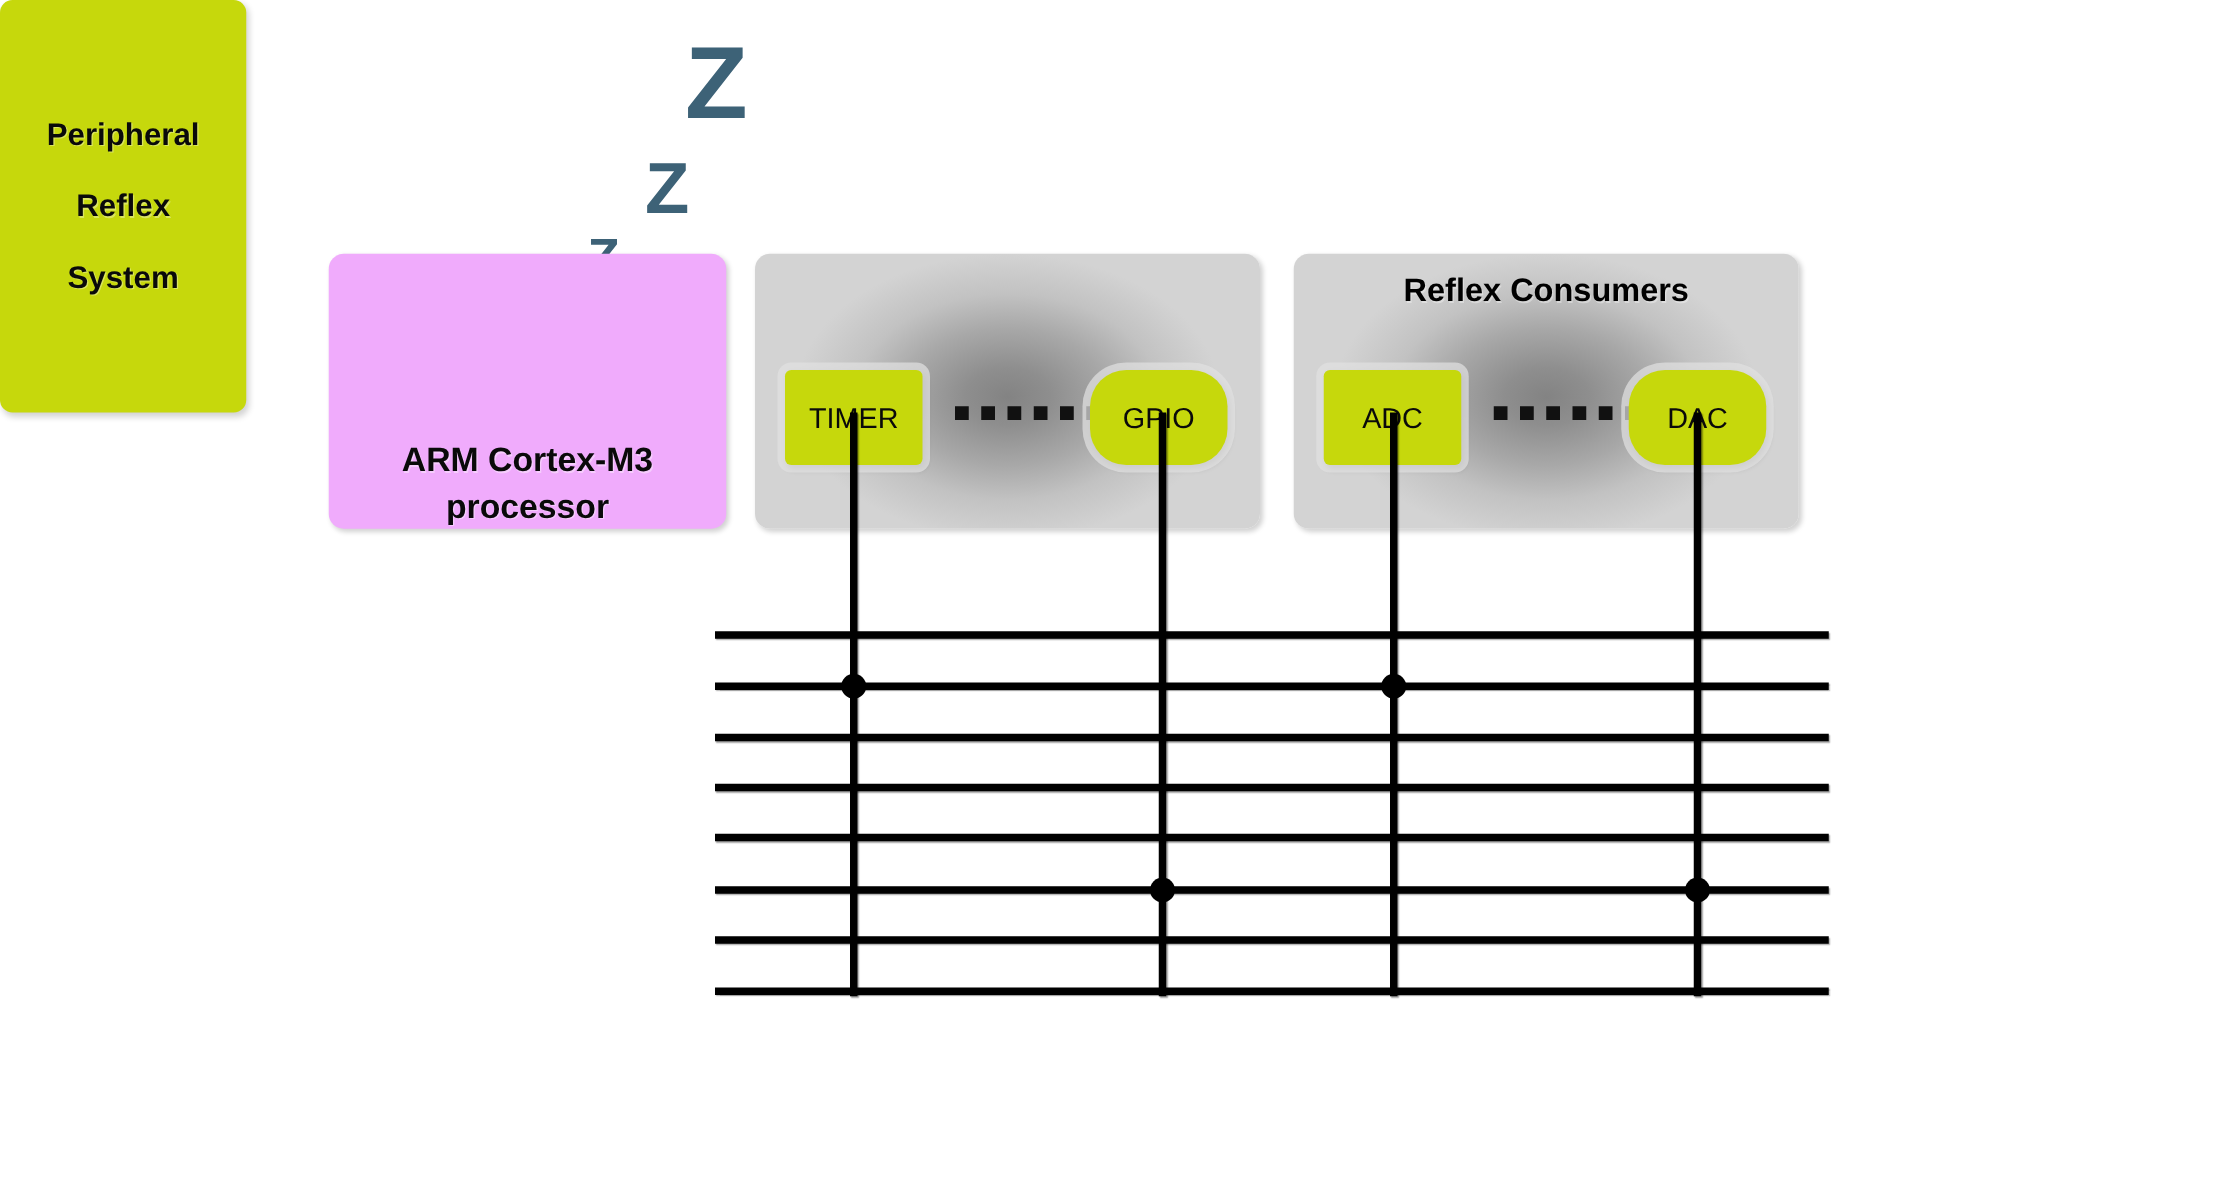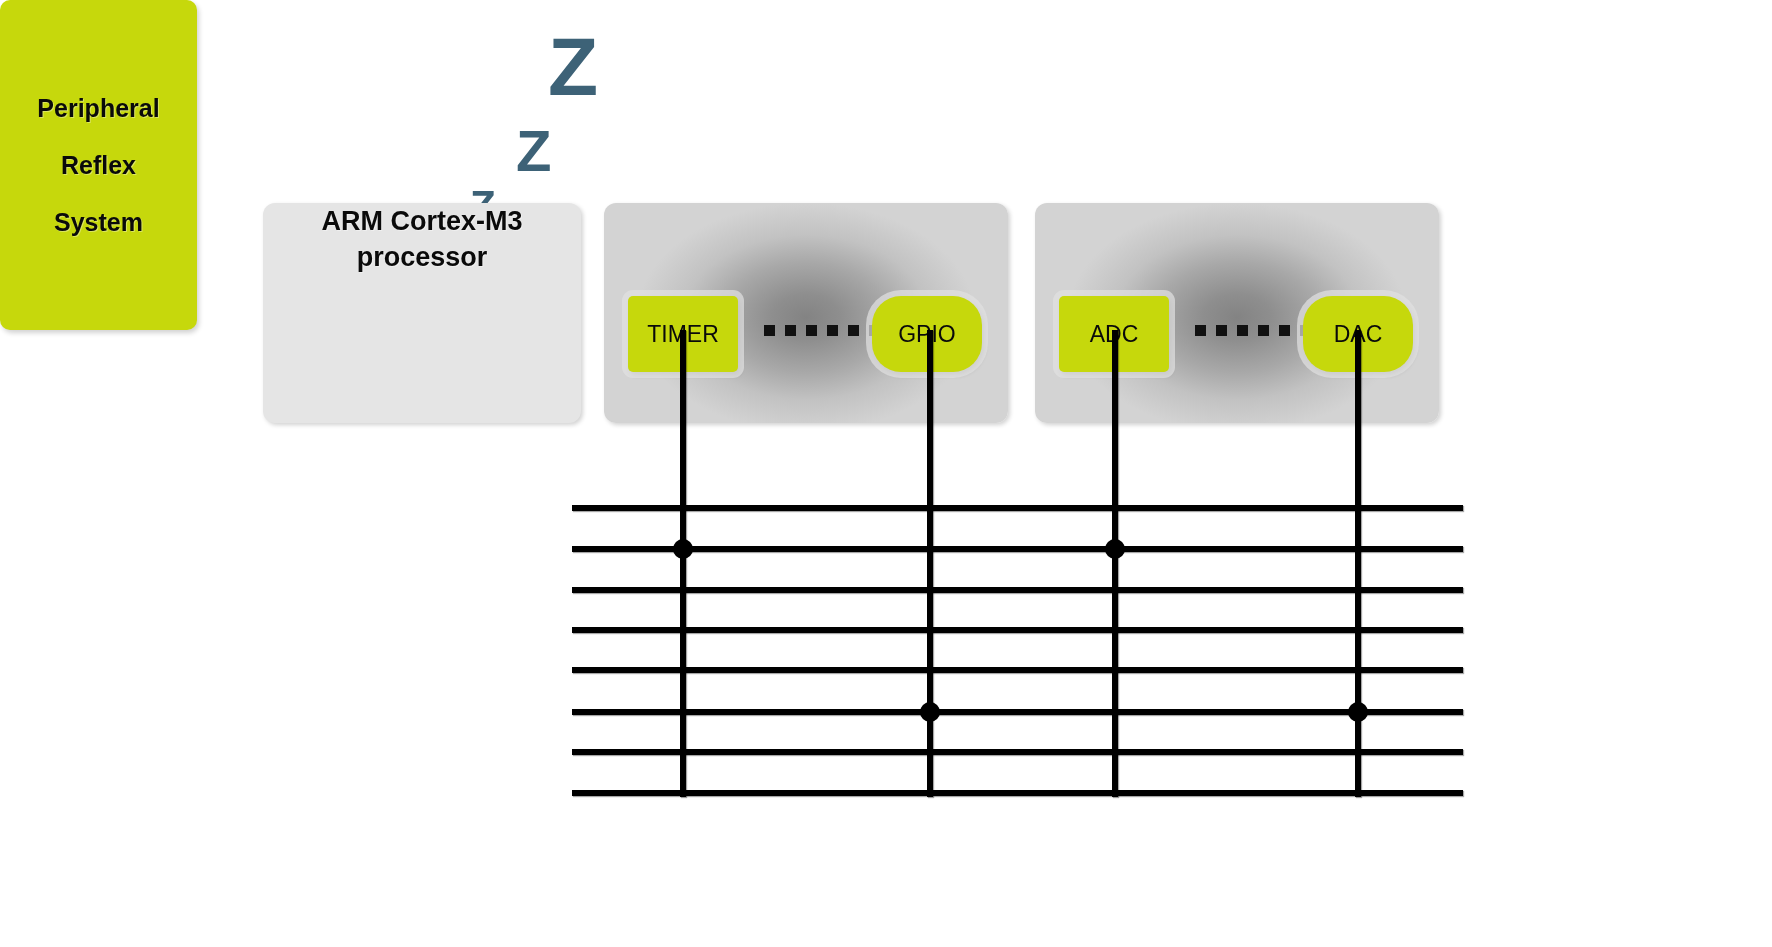--- a/index.html
+++ b/index.html
@@ -37,24 +37,24 @@
     position: absolute;
     border-radius: 12px;
     box-sizing: border-box;
   }
 
   .arm-box {
     left: 263px;
     top: 203px;
     width: 318px;
     height: 220px;
-    background: #e5e5e5;
+    background: #f0abfc;
     box-shadow: 2px 2px 4px rgba(0,0,0,0.18);
     display: flex;
-    align-items: flex-start;
+    align-items: flex-end;
     justify-content: center;
   }
   .arm-label {
     font-size: 27px;
     font-weight: bold;
     color: #0a0a0a;
     text-align: center;
     line-height: 1.35;
     text-shadow: 1px 1px 0 rgba(255,255,255,0.4);
   }
@@ -182,20 +182,21 @@
       <span></span>
       <span></span>
       <span></span>
       <span></span>
       <span></span>
     </div>
     <div class="chip chip-right">GPIO</div>
   </div>
 
   <div class="box group-box consumers-box">
+    <div class="group-title">Reflex Consumers</div>
     <div class="chip chip-left">ADC</div>
     <div class="dots">
       <span></span>
       <span></span>
       <span></span>
       <span></span>
       <span></span>
       <span></span>
     </div>
     <div class="chip chip-right">DAC</div>

